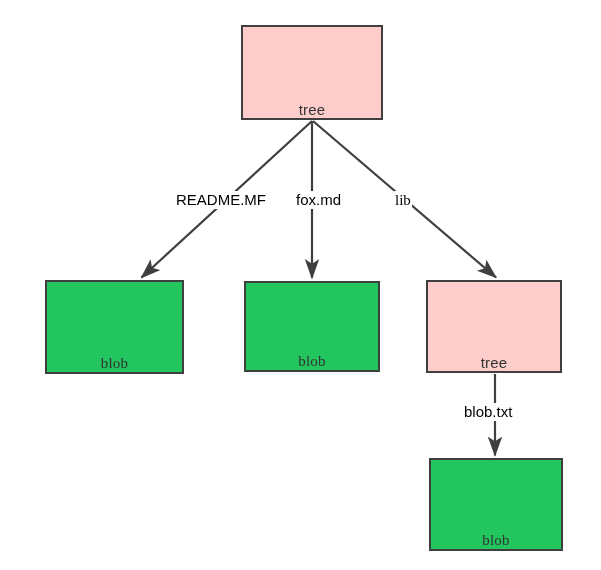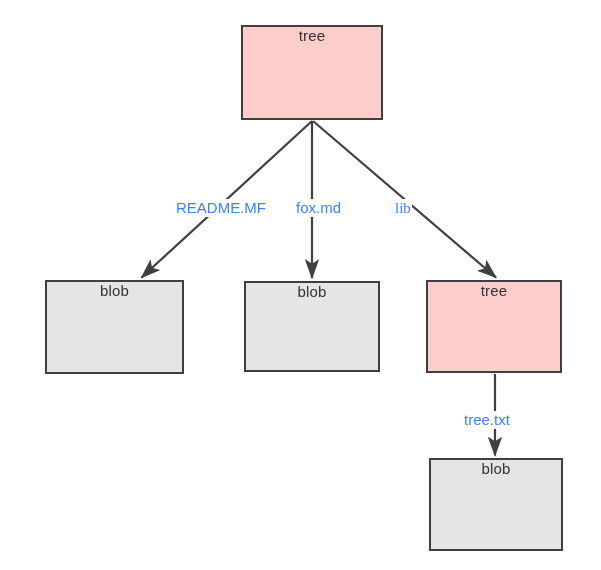--- a/index.html
+++ b/index.html
@@ -24,41 +24,41 @@
     left: 0;
     top: 0;
     width: 601px;
     height: 570px;
   }
   .node {
     position: absolute;
     box-sizing: border-box;
     border: 2px solid #3f3f3f;
     display: flex;
-    align-items: flex-start;
+    align-items: flex-end;
     justify-content: center;
     font-size: 15px;
     color: #333333;
     letter-spacing: 0.2px;
   }
   .node-tree {
     background: #fdcdcc;
   }
   .node-blob {
-    background: #e5e5e5;
+    background: #22c55e;
+    font-family: Liberation Serif, serif;
   }
   .edge-label {
     position: absolute;
     font-size: 15px;
-    color: #3b82f6;
+    color: #000000;
     white-space: nowrap;
     background: #ffffff;
     padding: 0 1px;
     line-height: 18px;
-    margin-top: 8px;
   }
 </style>
 </head>
 <body>
 
 <div id="diagram-root">
 
   <svg id="edge-layer" viewBox="0 0 601 570" width="601" height="570" xmlns="http://www.w3.org/2000/svg">
     <defs>
       <marker id="arrow" markerWidth="10" markerHeight="10" refX="8.6" refY="3.3" orient="auto" markerUnits="strokeWidth">
@@ -94,15 +94,15 @@
   <div class="node node-blob" style="left:429px; top:458px; width:134px; height:93px;">
     <span>blob</span>
   </div>
 
   <div class="edge-label" style="left:175px; top:191px;">README.MF</div>
 
   <div class="edge-label" style="left:295px; top:191px;">fox.md</div>
 
   <div class="edge-label" style="left:394px; top:191px;font-family:Liberation Serif, serif;">lib</div>
 
-  <div class="edge-label" style="left:463px; top:403px;">tree.txt</div>
+  <div class="edge-label" style="left:463px; top:403px;">blob.txt</div>
 
 </div>
 
 </body></html>

